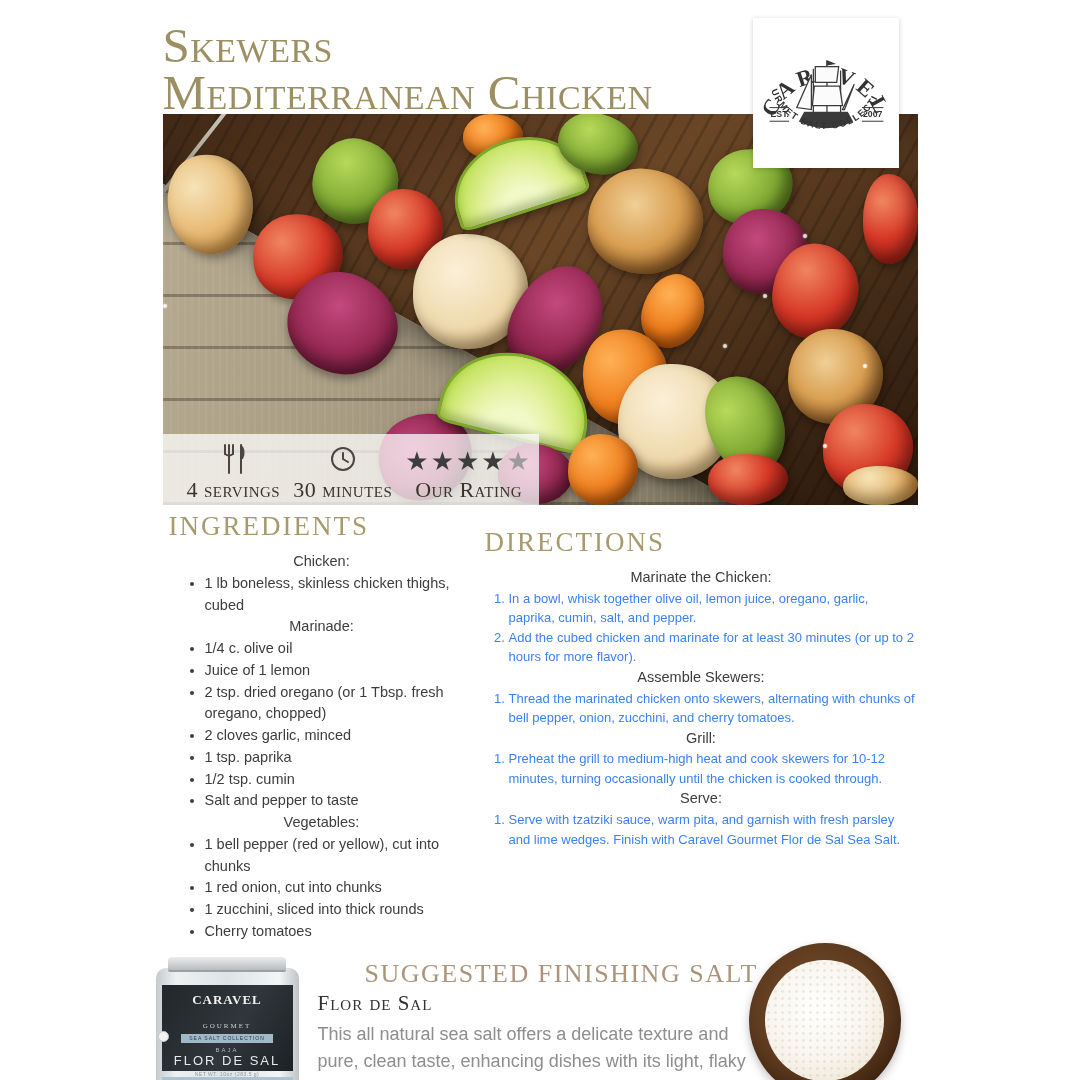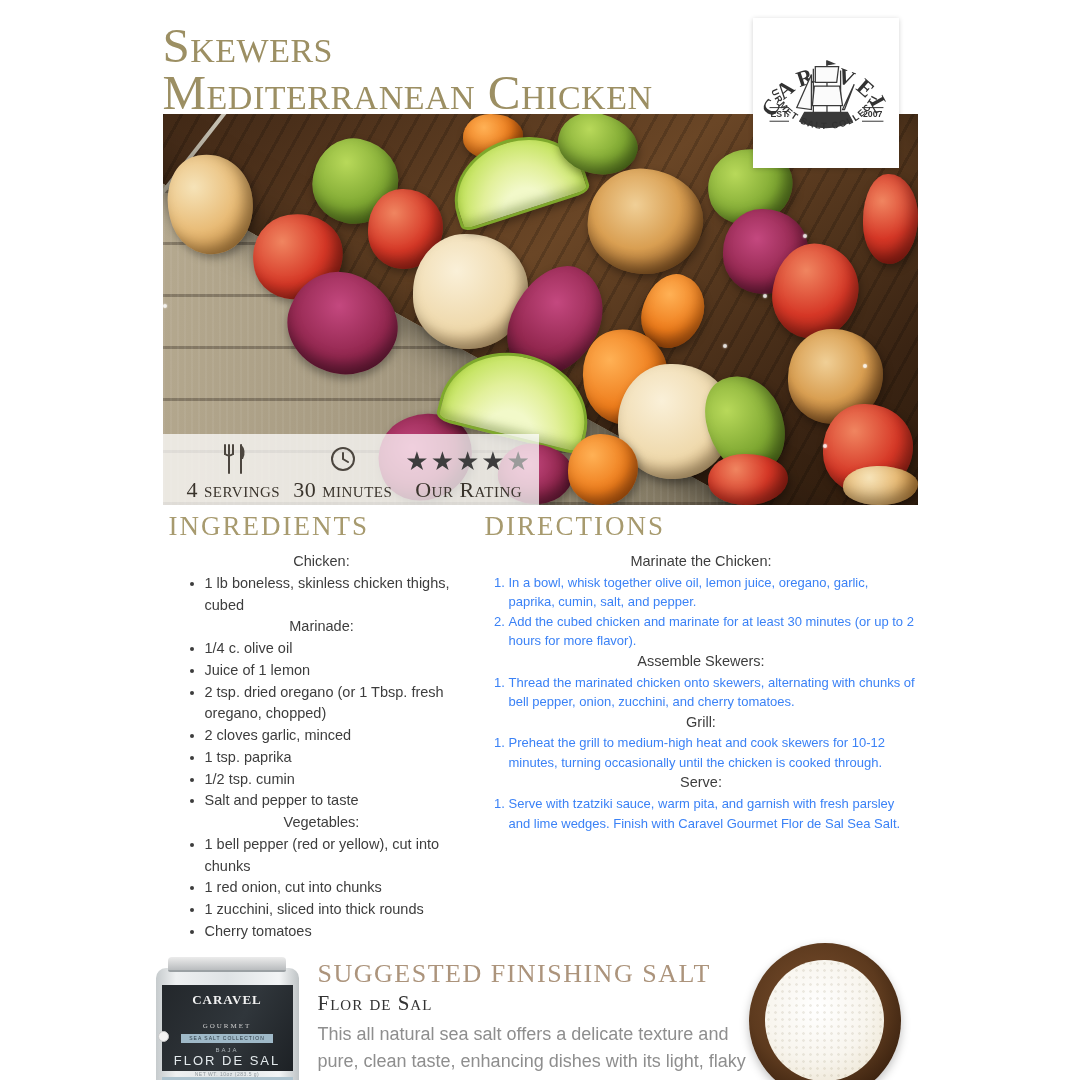--- a/index.html
+++ b/index.html
@@ -52,21 +52,21 @@
   .info-item { display:flex; flex-direction:column; align-items:center; }
   .info-icon-zone { height:36px; display:flex; align-items:center; justify-content:center; }
   .info-label { font-family:"Liberation Serif", serif; font-variant:small-caps;
     font-size:22px; color:#3a342c; letter-spacing:0.5px; white-space:nowrap; }
   .stars { font-size:26px; letter-spacing:2px; line-height:1; margin-top:4px; white-space:nowrap; }
   .star-filled { color:#3d3d3d; } .star-empty { color:#9b9b9b; }
 
   
   .columns { display:flex; padding-top:6px; }
   .col-left { width:312px; flex:none; padding-left:6px; }
-  .col-right { flex:1; padding-left:10px; }
+  .col-right { flex:1; padding-left:10px;margin-top:16px; }
   .section-heading { font-family:"Liberation Serif", serif; font-size:27px;
     letter-spacing:2px; color:#a79a6e; font-weight:normal; margin-bottom:9px; }
   .group-label { font-size:14.5px; color:#3d3d3d; line-height:1.5;text-align:center; }
   ul.ing-list { list-style:disc; padding-left:36px; }
   ul.ing-list li { font-size:14.5px; color:#3d3d3d; line-height:1.5; }
   ol.dir-list { list-style:decimal; padding-left:24px; }
   ol.dir-list li { font-size:13px; color:#3b82f6; line-height:1.5; }
 
   
   .salt-section { display:flex; margin-top:14px; position:relative; height:148px; }
@@ -89,21 +89,21 @@
   .jar-origin { font-size:6px; color:#aeb6ba; letter-spacing:2px; margin-top:4px; }
   .jar-name { font-size:13px; letter-spacing:2px; color:#e3e9ec; }
   .jar-net { font-size:5px; color:#8f979c; margin-top:3px; letter-spacing:0.5px; }
   .jar-foot { position:absolute; bottom:6px; left:6px; right:6px; height:12px;
     background:#adc3cf; border-radius:0 0 8px 8px; }
   .jar-badge { position:absolute; left:2px; top:74px; width:11px; height:11px;
     border-radius:50%; background:#f4f4f4; border:1px solid #c9c9c9; }
 
   .salt-text { margin-left:19px; width:446px; padding-top:2px; }
   .salt-heading { font-family:"Liberation Serif", serif; font-size:26px; letter-spacing:1.5px;
-    color:#ac947c; font-weight:normal; }
+    color:#ac947c; font-weight:normal;margin-left:47px; }
   .salt-name { font-family:"Liberation Serif", serif; font-variant:small-caps;
     font-size:21px; color:#333; letter-spacing:1px; margin-top:2px; }
   .salt-desc { font-size:18px; color:#8e8e8e; line-height:1.5; margin-top:5px; }
 
   .bowl { position:absolute; right:17px; top:-14px; width:152px; height:156px;
     border-radius:50%;
     background:radial-gradient(circle at 44% 40%, #7a4f2e, #5d3a1e 52%, #3c2310 76%, #27170a 100%);
     box-shadow:0 4px 10px rgba(0,0,0,.25); }
   .bowl-salt { position:absolute; inset:11%; border-radius:50%;
     background:

